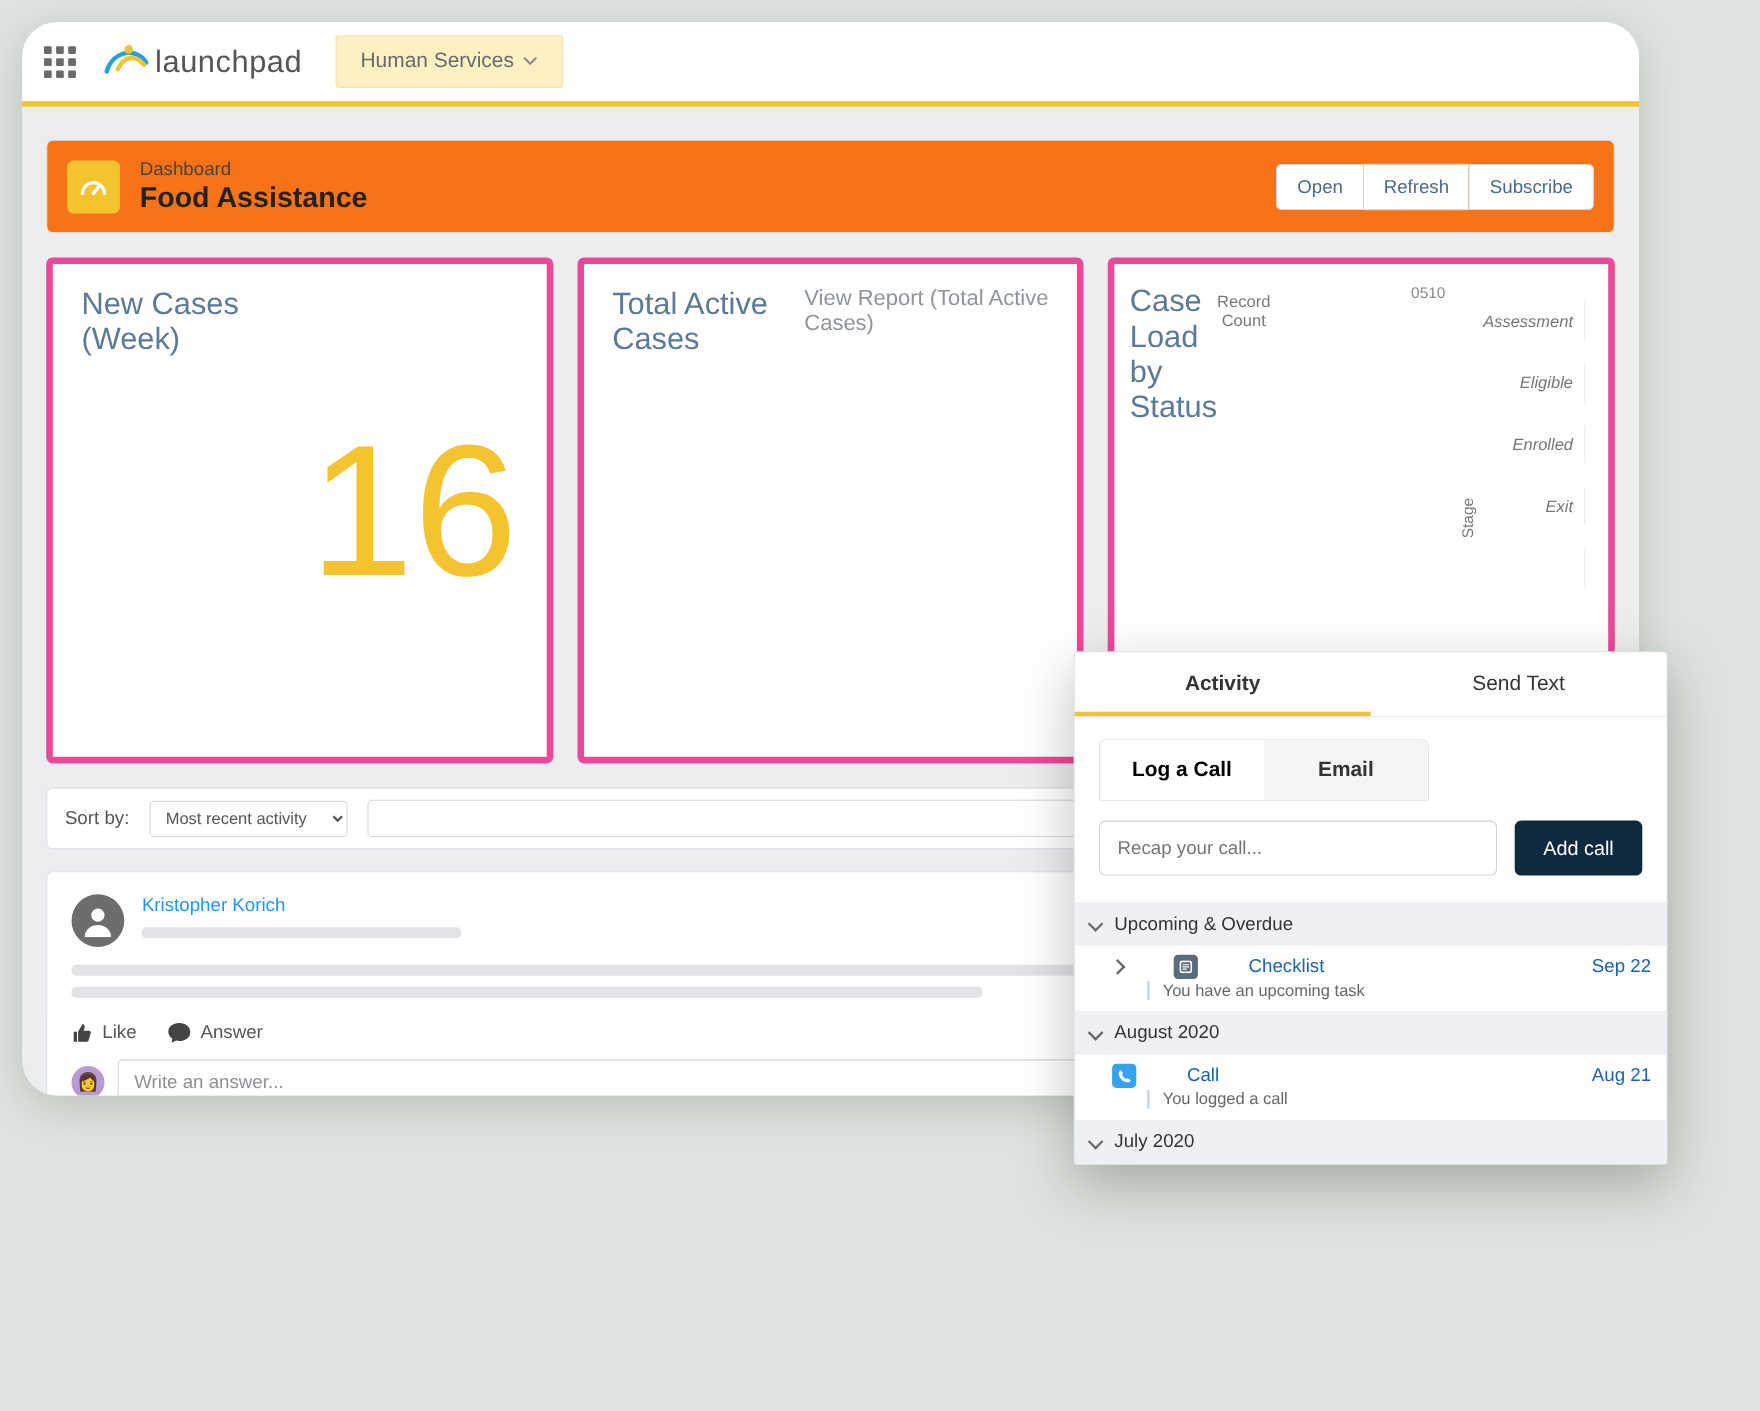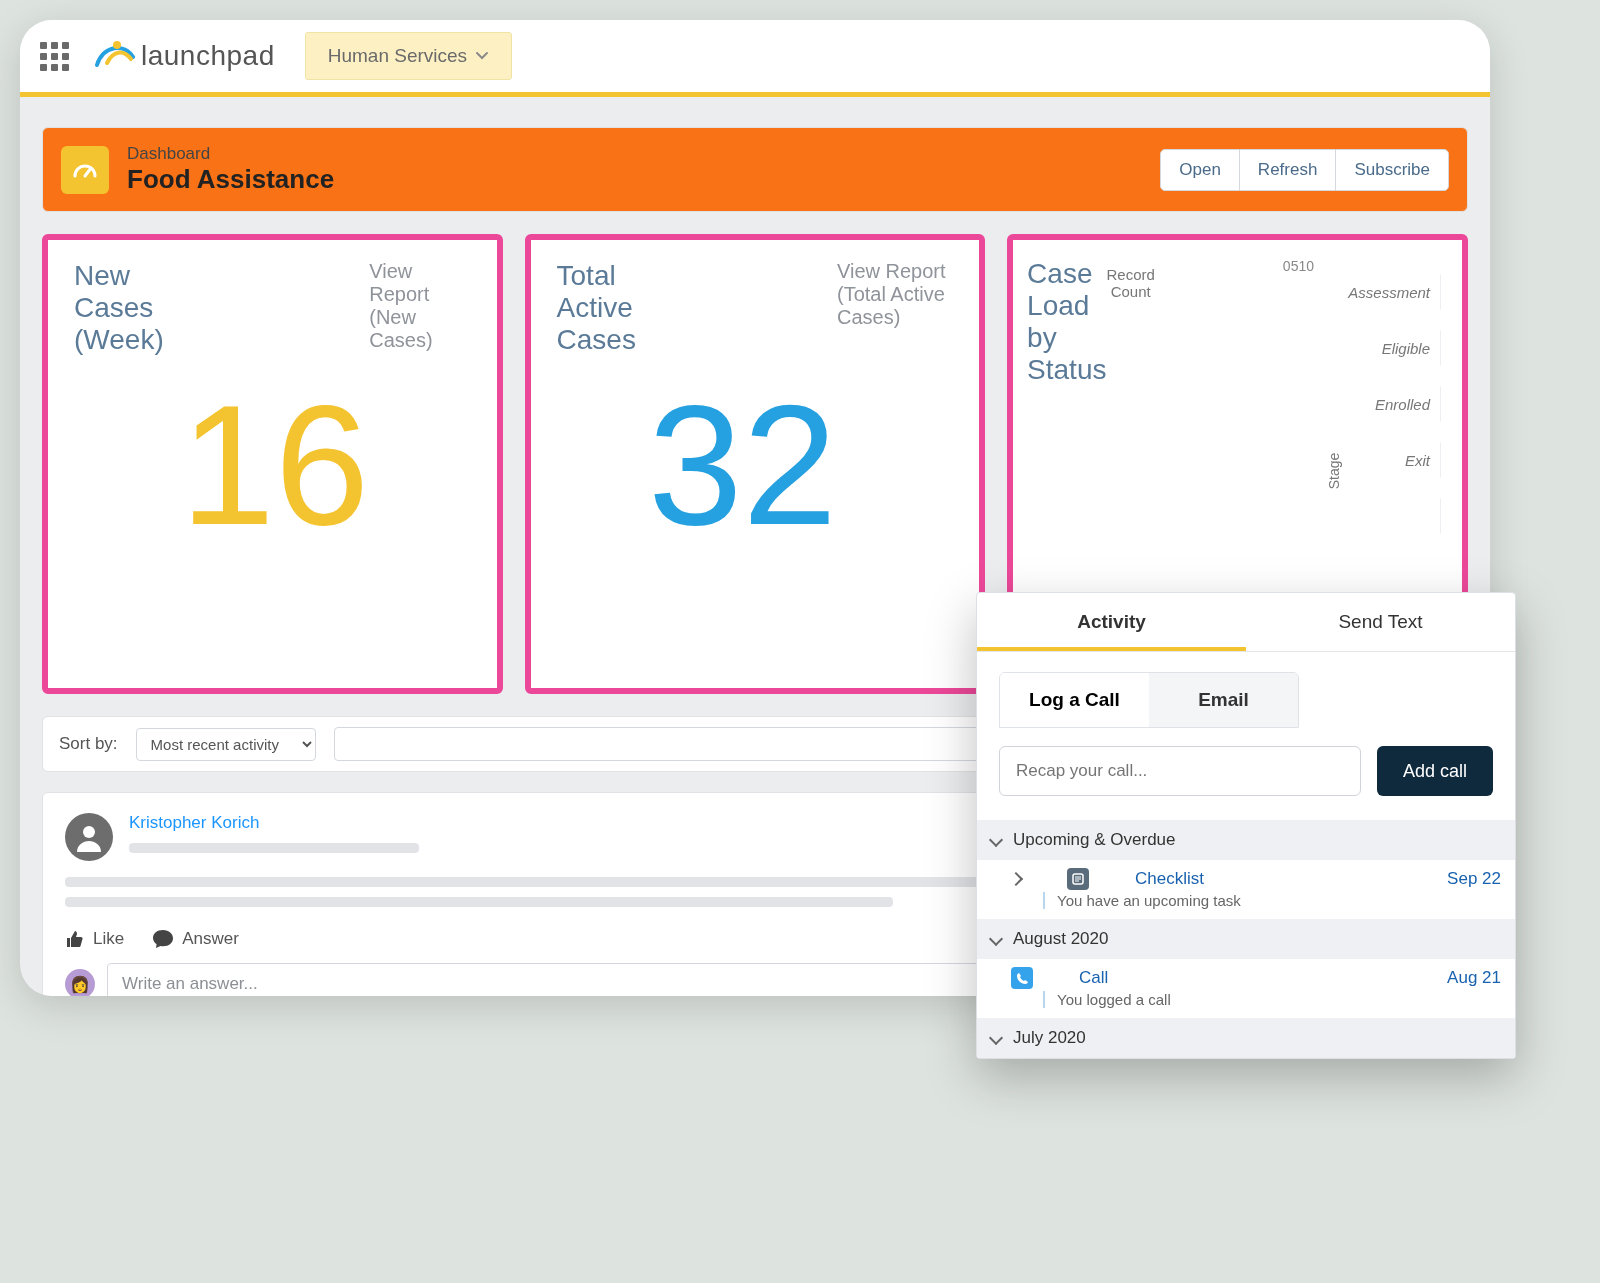--- a/index.html
+++ b/index.html
@@ -155,26 +155,24 @@
       <button>Refresh</button>
       <button>Subscribe</button>
     </div>
   </div>
 
   <div class="cards">
 
     <div class="card">
       <div class="card-title">New Cases (Week)</div>
       <div class="big-number yellow">16</div>
-      <div class="view-report">View Report (New Cases)</div>
     </div>
 
     <div class="card">
       <div class="card-title">Total Active Cases</div>
-      <div class="big-number blue">32</div>
       <div class="view-report">View Report (Total Active Cases)</div>
     </div>
 
     <div class="card chart-card">
       <div class="card-title">Case Load by Status</div>
       <div class="chart-top-label">Record Count</div>
       <div class="chart-ticks">
         <span>0</span>
         <span>5</span>
         <span>10</span>

